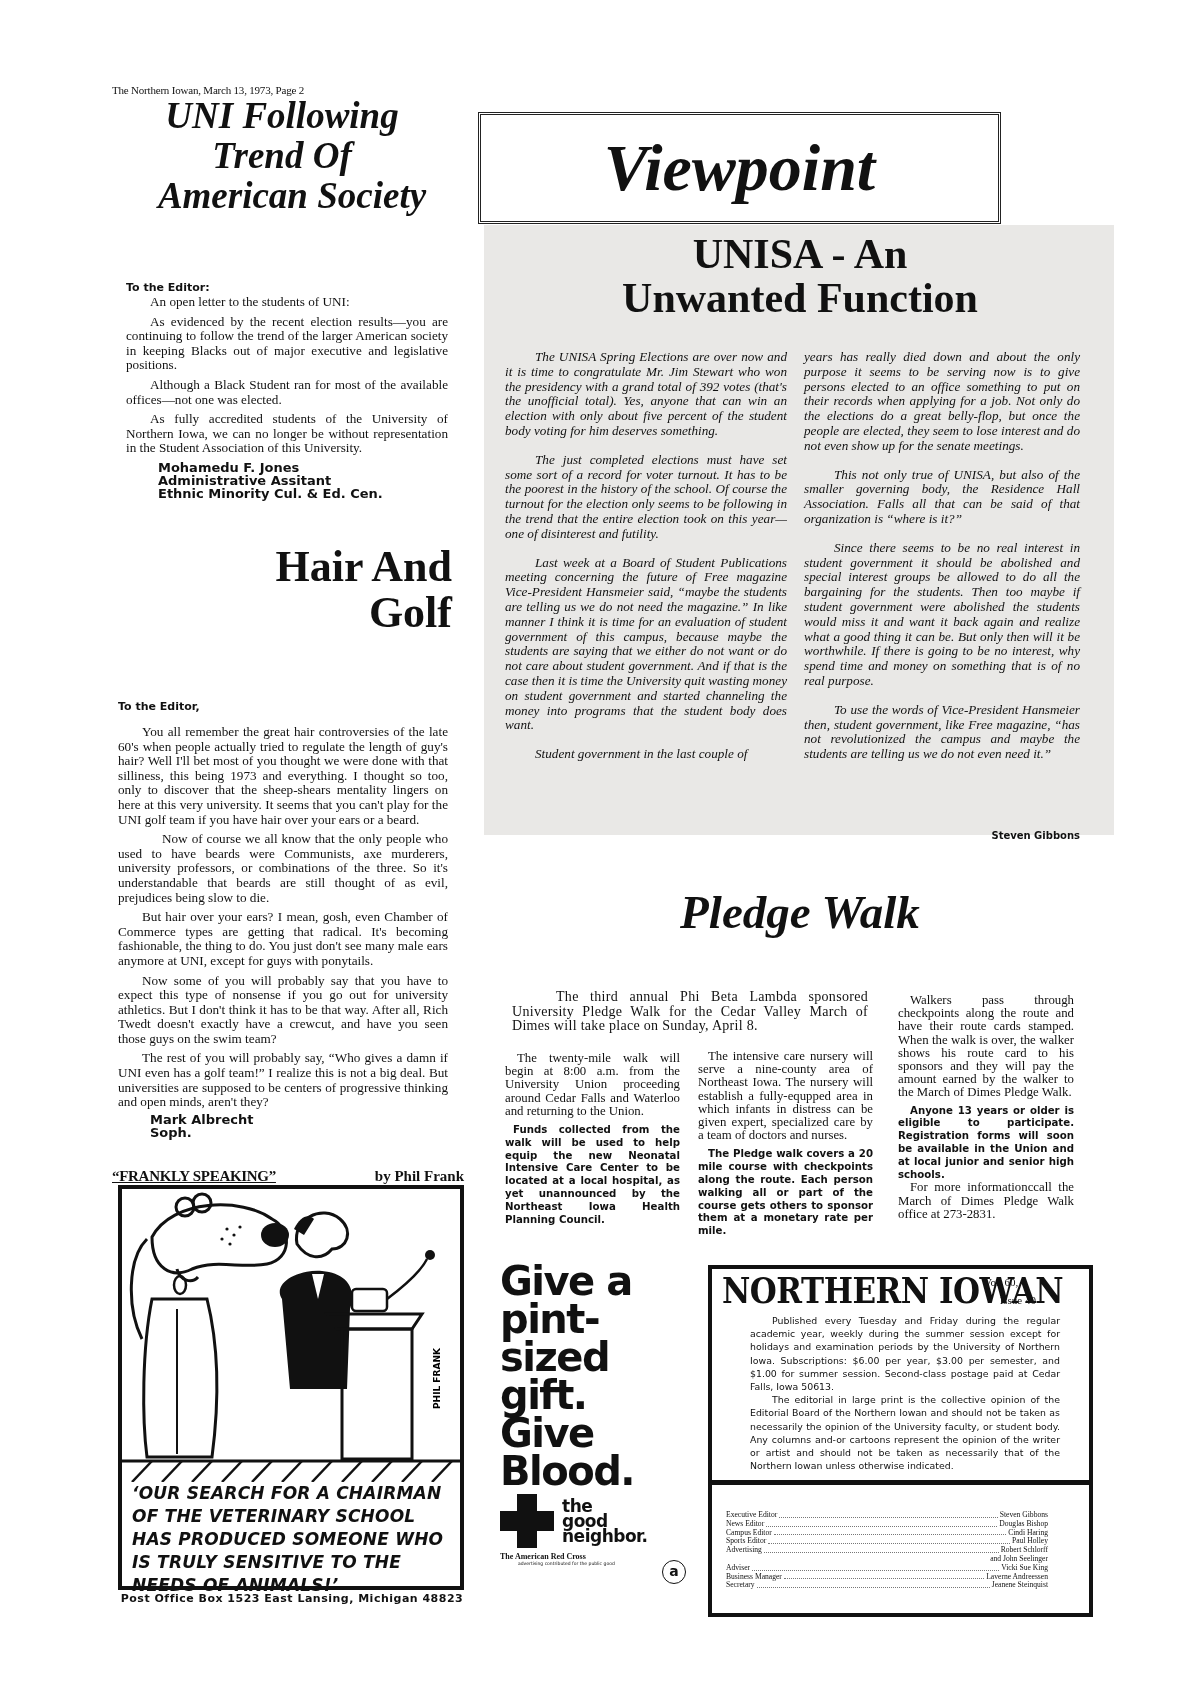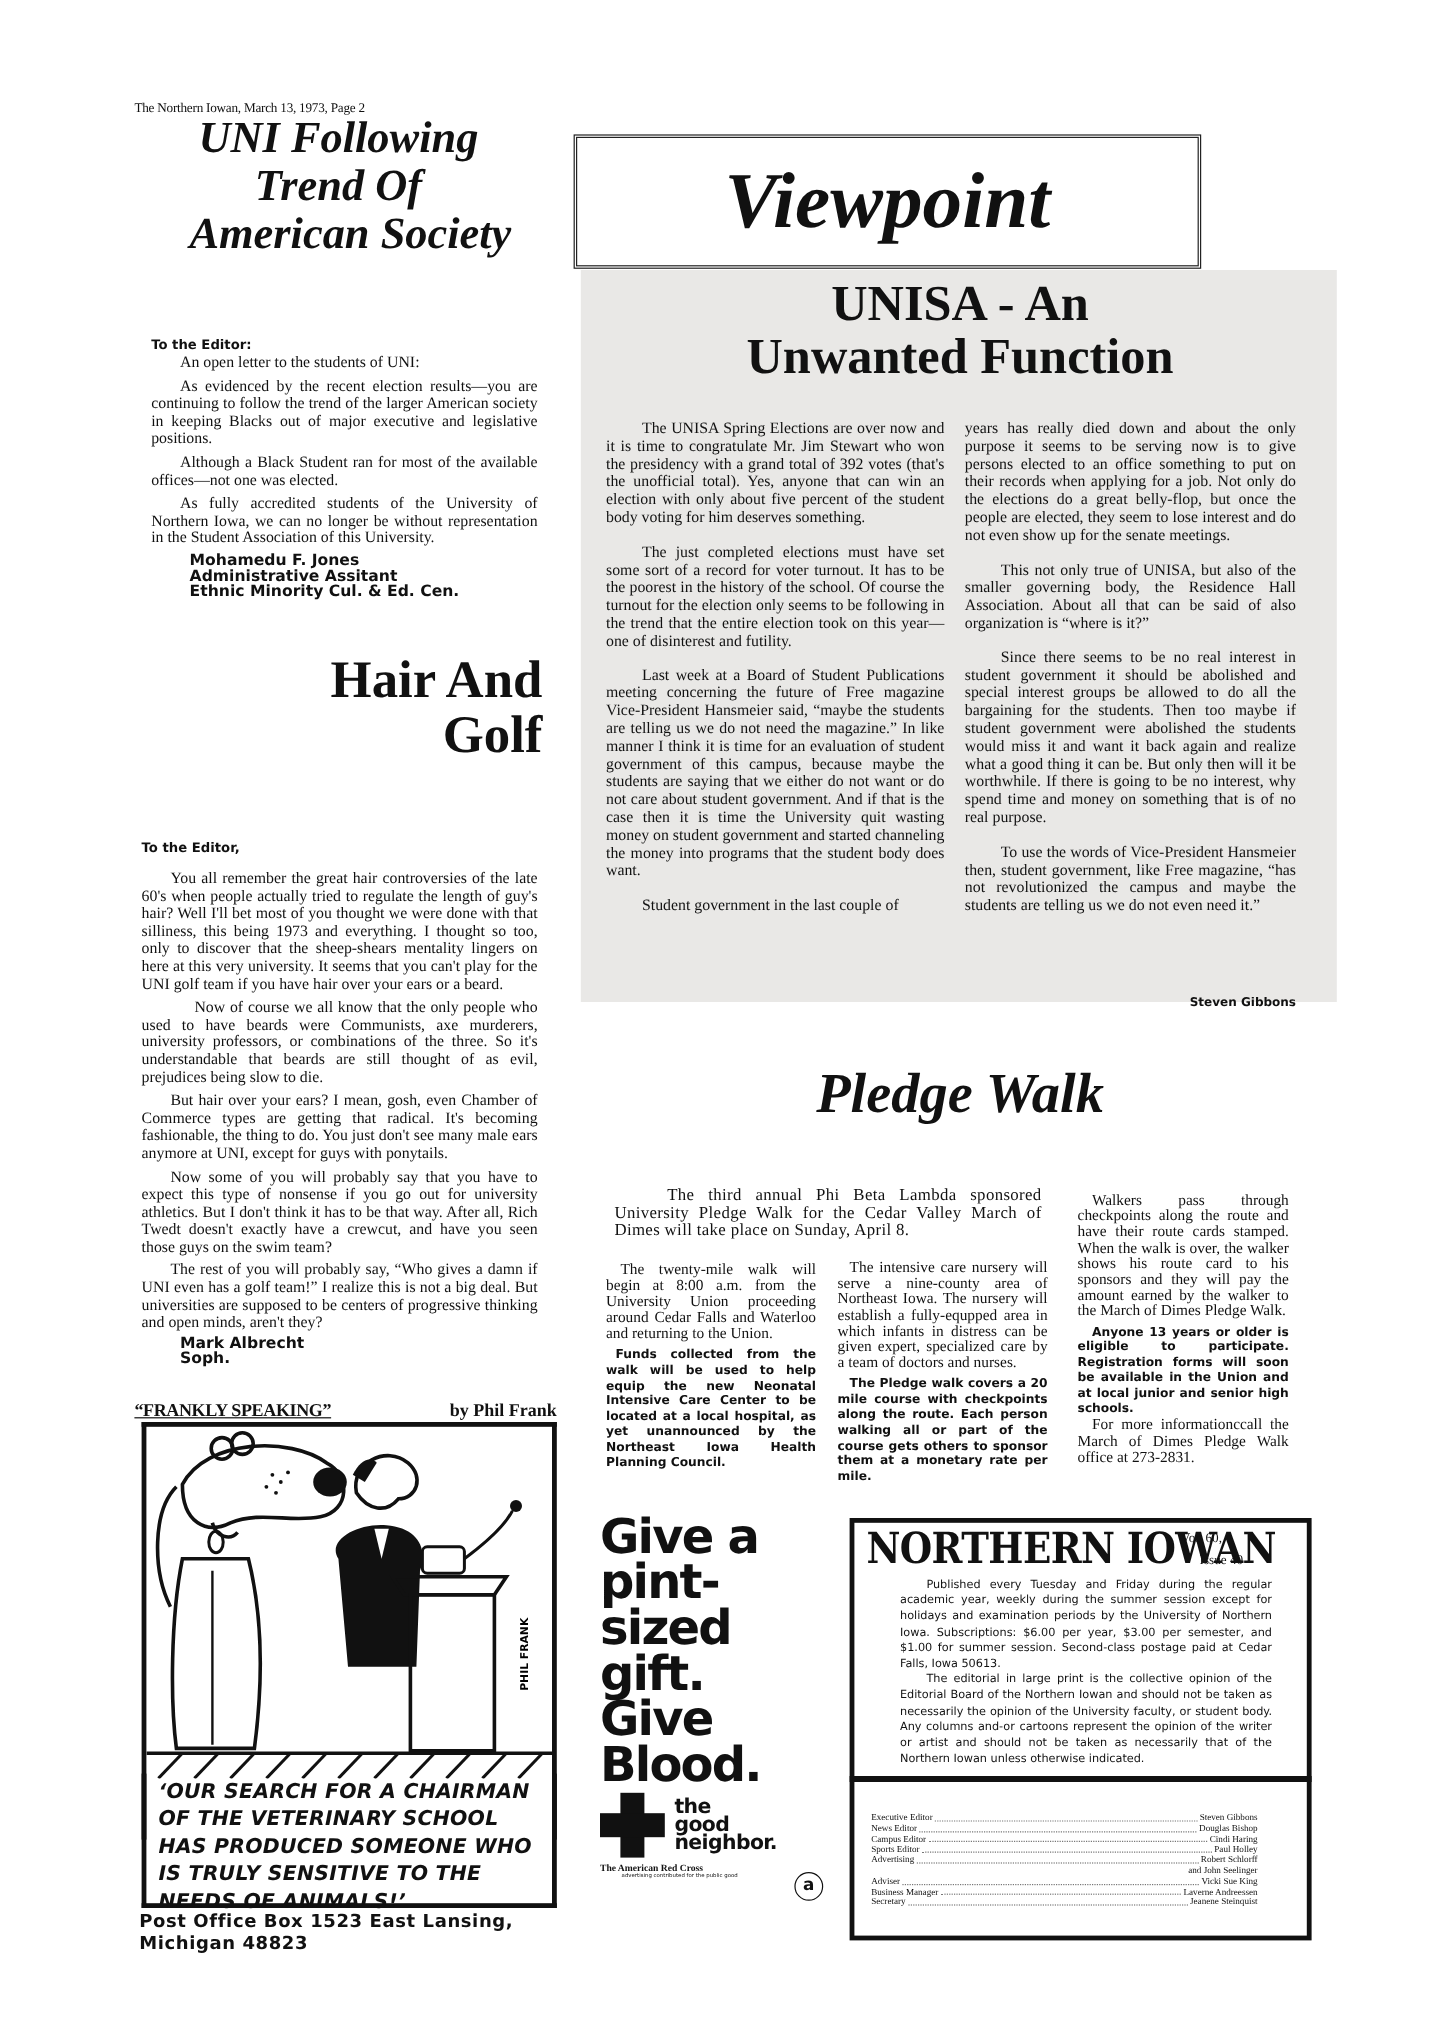--- a/index.html
+++ b/index.html
@@ -18,36 +18,36 @@
   .body-text { font-size: 13.2px; line-height: 14.6px; text-align: justify; }
   .body-text p { text-indent: 24px; margin-bottom: 5px; }
   .sans-bold { font-family: "DejaVu Sans", "Liberation Sans", sans-serif; font-weight: bold; font-size: 11px; line-height: 13px; }
   .sig { font-family: "DejaVu Sans", "Liberation Sans", sans-serif; font-weight: bold; font-size: 13px; line-height: 13px; padding-left: 32px; }
 
   
   .viewpoint-box { left: 478px; top: 112px; width: 523px; height: 112px; border: 3px double #222; }
   .viewpoint-box .label { font-size: 66px; font-style: italic; font-weight: bold; text-align: center; line-height: 106px; }
   .editorial-bg { left: 484px; top: 225px; width: 630px; height: 610px; background: #e9e8e6; }
   .editorial-head { left: 490px; top: 232px; width: 620px; font-size: 42px; }
-  .ed-col { font-size: 13.2px; line-height: 14.8px; text-align: justify; }
+  .ed-col { font-size: 13.2px; line-height: 14.8px; text-align: justify; font-style: italic; }
   .ed-col p { text-indent: 30px; margin-bottom: 14px; }
   .ed-col p.cont { text-indent: 0; }
   .ed-sig { font-family: "DejaVu Sans", sans-serif; font-weight: bold; font-size: 10px; text-align: right; }
 
   
   .pledge-title { left: 490px; top: 885px; width: 620px; font-size: 47px; font-style: italic; font-weight: bold; text-align: center; }
   .pw-lead { font-size: 14px; line-height: 14.5px; text-align: justify; letter-spacing: 0.3px; }
   .pw-col { font-size: 12.8px; line-height: 13.2px; text-align: justify; }
   .pw-bold { font-family: "DejaVu Sans", sans-serif; font-weight: bold; font-size: 10.2px; line-height: 12.8px; text-align: justify; }
 
   
   .cartoon-title { left: 112px; top: 1168px; width: 352px; display: flex; justify-content: space-between; font-weight: bold; font-size: 15px; }
   .cartoon-frame { left: 118px; top: 1185px; width: 346px; height: 348px; border: 4px solid #111; border-bottom: none; }
   .cartoon-caption { left: 118px; top: 1478px; width: 346px; height: 112px; border: 4px solid #111; border-top: none; padding: 4px 10px; font-family: "DejaVu Sans", sans-serif; font-size: 17px; line-height: 23px; font-weight: bold; font-style: italic; letter-spacing: 0.2px; }
-  .cartoon-address { left: 116px; top: 1592px; width: 352px; font-family: "DejaVu Sans", sans-serif; font-weight: bold; font-size: 15px; letter-spacing: 0.5px; }
+  .cartoon-address { left: 116px; top: 1592px; width: 352px; font-family: "DejaVu Sans", sans-serif; font-weight: bold; font-size: 11px; letter-spacing: 0.5px; text-align: center; }
 
   
   .blood-ad { left: 500px; top: 1262px; width: 190px; }
   .blood-ad .big { font-family: "DejaVu Sans", sans-serif; font-weight: bold; font-size: 40px; line-height: 38px; letter-spacing: -1.5px; }
   .blood-ad .cross-row { display: flex; align-items: center; margin-top: 4px; }
   .cross { position: relative; width: 54px; height: 54px; margin-right: 8px; }
   .cross::before { content: ""; position: absolute; left: 17px; top: 0; width: 20px; height: 54px; background: #111; }
   .cross::after { content: ""; position: absolute; left: 0; top: 17px; width: 54px; height: 20px; background: #111; }
   .good-neighbor { font-family: "DejaVu Sans", sans-serif; font-weight: bold; font-size: 17px; line-height: 15px; letter-spacing: -0.5px; }
   .redcross-line { font-family: "Liberation Serif", serif; font-weight: bold; font-size: 8px; margin-top: 4px; }
@@ -177,21 +177,21 @@
 </div>
 
 <div class="abs ed-col" style="left:505px; top:350px; width:282px;">
   <p>The UNISA Spring Elections are over now and it is time to congratulate Mr. Jim Stewart who won the presidency with a grand total of 392 votes (that's the unofficial total). Yes, anyone that can win an election with only about five percent of the student body voting for him deserves something.</p>
   <p>The just completed elections must have set some sort of a record for voter turnout. It has to be the poorest in the history of the school. Of course the turnout for the election only seems to be following in the trend that the entire election took on this year—one of disinterest and futility.</p>
   <p>Last week at a Board of Student Publications meeting concerning the future of Free magazine Vice-President Hansmeier said, “maybe the students are telling us we do not need the magazine.” In like manner I think it is time for an evaluation of student government of this campus, because maybe the students are saying that we either do not want or do not care about student government. And if that is the case then it is time the University quit wasting money on student government and started channeling the money into programs that the student body does want.</p>
   <p>Student government in the last couple of</p>
 </div>
 <div class="abs ed-col" style="left:804px; top:350px; width:276px;">
   <p class="cont">years has really died down and about the only purpose it seems to be serving now is to give persons elected to an office something to put on their records when applying for a job. Not only do the elections do a great belly-flop, but once the people are elected, they seem to lose interest and do not even show up for the senate meetings.</p>
-  <p>This not only true of UNISA, but also of the smaller governing body, the Residence Hall Association. About all that can be said of also organization is “where is it?”</p>
+  <p>This not only true of UNISA, but also of the smaller governing body, the Residence Hall Association. Falls all that can be said of that organization is “where is it?”</p>
   <p>Since there seems to be no real interest in student government it should be abolished and special interest groups be allowed to do all the bargaining for the students. Then too maybe if student government were abolished the students would miss it and want it back again and realize what a good thing it can be. But only then will it be worthwhile. If there is going to be no interest, why spend time and money on something that is of no real purpose.</p>
   <p>To use the words of Vice-President Hansmeier then, student government, like Free magazine, “has not revolutionized the campus and maybe the students are telling us we do not even need it.”</p>
 </div>
 <div class="abs ed-sig" style="left:900px; top:830px; width:180px;">Steven Gibbons</div>
 
 <div class="abs pledge-title">Pledge Walk</div>
 <div class="abs pw-lead" style="left:512px; top:990px; width:356px; text-indent:44px;">The third annual Phi Beta Lambda sponsored University Pledge Walk for the Cedar Valley March of Dimes will take place on Sunday, April 8.</div>
 
 <div class="abs" style="left:505px; top:1052px; width:175px;">
   <div class="pw-col" style="text-indent:12px; margin-bottom:6px;">The twenty-mile walk will begin at 8:00 a.m. from the University Union proceeding around Cedar Falls and Waterloo and returning to the Union.</div>

